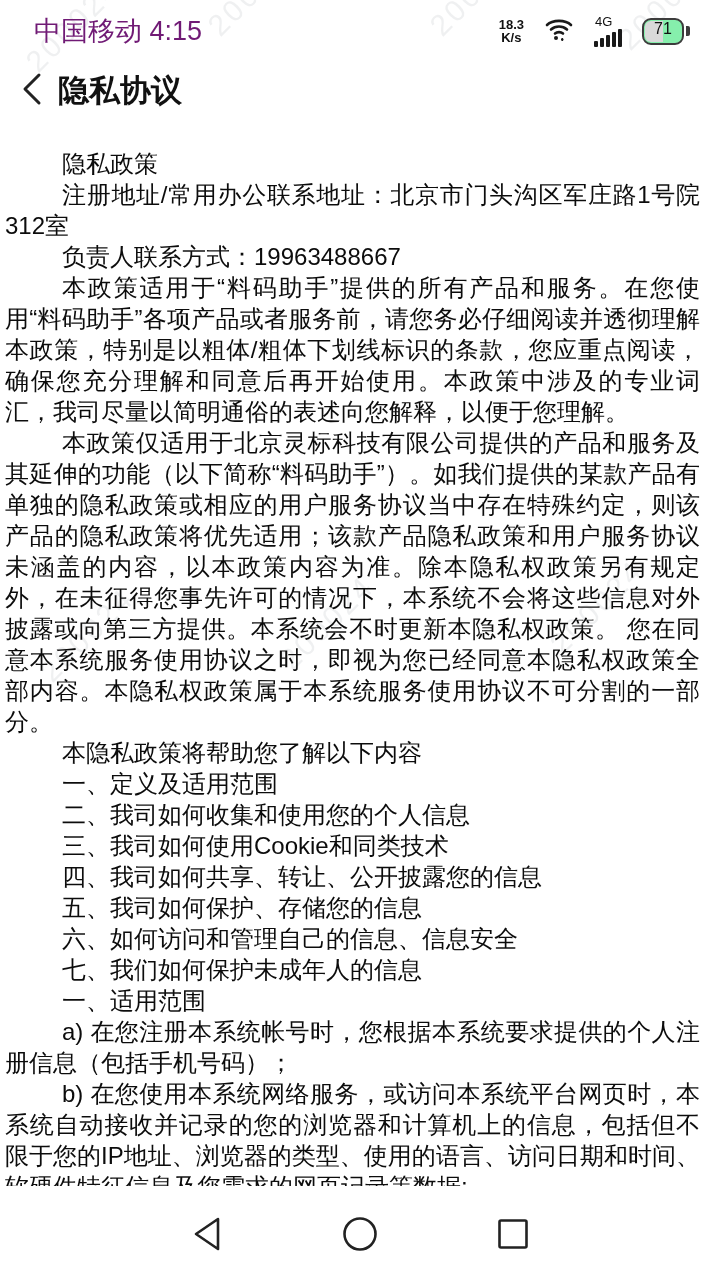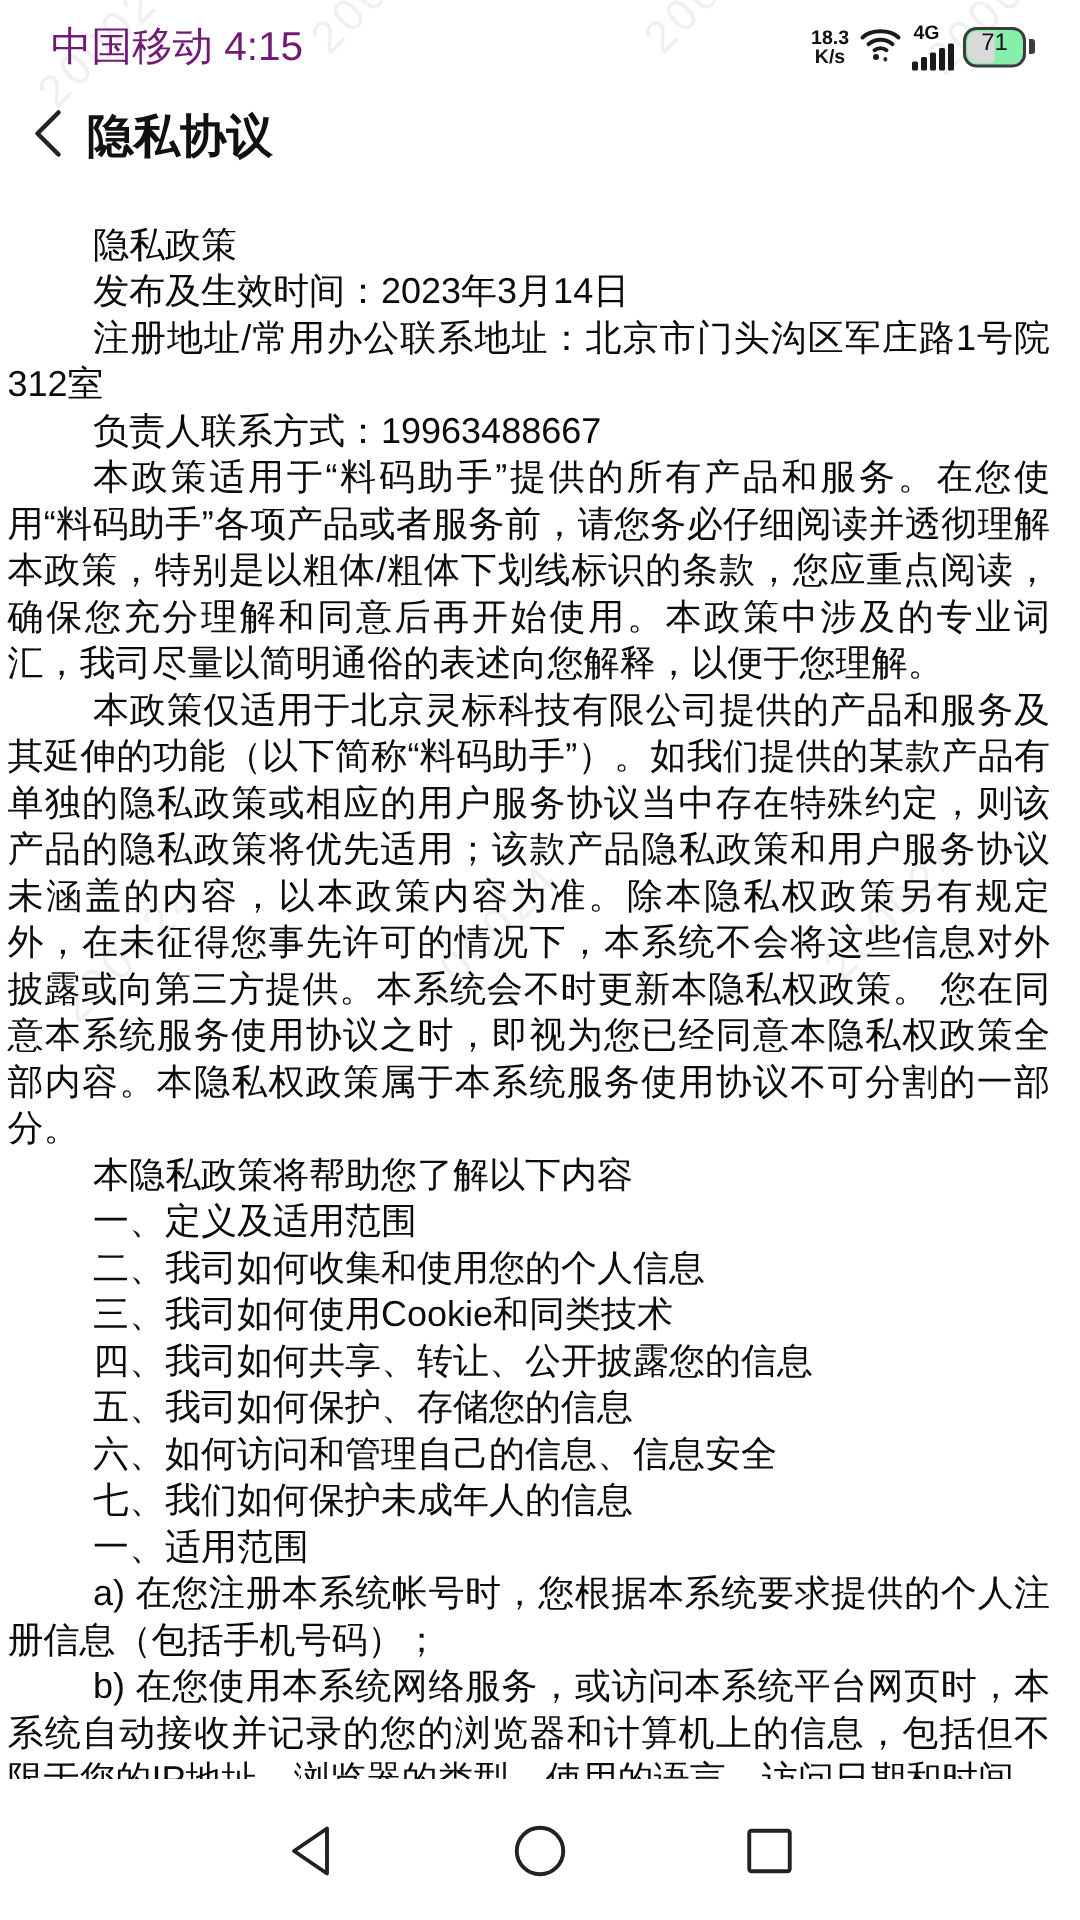--- a/index.html
+++ b/index.html
@@ -23,24 +23,24 @@
   }
   
   .status-bar {
     position: relative; z-index: 2;
     height: 52px;
     display: flex; align-items: center; justify-content: space-between;
     padding: 10px 30px 0 34px;
     box-sizing: border-box;
   }
   .carrier-time { font-size: 27px; color: #701a75; }
-  .status-right { display: flex; align-items: center; gap: 6px; }
+  .status-right { display: flex; align-items: center; gap: 20px; }
   .net-speed { font-size: 13px; line-height: 13px; text-align: center; color: #111; font-weight: 600; }
   .network { display: flex; flex-direction: column; align-items: flex-start; }
-  .network-label { font-size: 13px; font-weight: 700; line-height: 12px; margin-left: 1px; color: #111; }
+  .network-label { font-size: 13px; font-weight: 400; line-height: 12px; margin-left: 1px; color: #111; }
   .signal-bars { display: flex; align-items: flex-end; gap: 2px; margin-top: 1px; }
   .signal-bars i { display: block; width: 4px; background: #1a1a1a; border-radius: 1px; }
   .battery { position: relative; width: 42px; height: 27px; border: 2.5px solid #3c3c3c;
              border-radius: 9px; display: flex; align-items: flex-start; justify-content: center;
              box-sizing: border-box; background: #86efac; }
   .battery-fill { position: absolute; left: 1px; top: 1px; bottom: 1px; background: #d9d9d9;
                   border-radius: 6px 0 0 6px; }
   .battery-num { position: relative; font-size: 16px; color: #111; z-index: 1; }
   .battery-cap { width: 4px; height: 10px; background: #3c3c3c; border-radius: 0 2px 2px 0; margin-left: 2px; }
   
@@ -135,21 +135,20 @@
         <path d="M21 4 L7 18 L21 32" stroke="#222" stroke-width="3" stroke-linecap="round" stroke-linejoin="round"></path>
       </svg>
     </span>
   </div>
   <div class="page-title">隐私协议</div>
   <div class="header-spacer"></div>
 </div>
 
 <div class="content">
     <p>隐私政策</p>
-    <p>发布及生效时间：2023年3月14日</p>
     <p>注册地址/常用办公联系地址：北京市门头沟区军庄路1号院312室</p>
     <p>负责人联系方式：19963488667</p>
     <p>本政策适用于“料码助手”提供的所有产品和服务。在您使用“料码助手”各项产品或者服务前，请您务必仔细阅读并透彻理解本政策，特别是以粗体/粗体下划线标识的条款，您应重点阅读，确保您充分理解和同意后再开始使用。本政策中涉及的专业词汇，我司尽量以简明通俗的表述向您解释，以便于您理解。</p>
     <p>本政策仅适用于北京灵标科技有限公司提供的产品和服务及其延伸的功能（以下简称“料码助手”）。如我们提供的某款产品有单独的隐私政策或相应的用户服务协议当中存在特殊约定，则该产品的隐私政策将优先适用；该款产品隐私政策和用户服务协议未涵盖的内容，以本政策内容为准。除本隐私权政策另有规定外，在未征得您事先许可的情况下，本系统不会将这些信息对外披露或向第三方提供。本系统会不时更新本隐私权政策。 您在同意本系统服务使用协议之时，即视为您已经同意本隐私权政策全部内容。本隐私权政策属于本系统服务使用协议不可分割的一部分。</p>
     <p>本隐私政策将帮助您了解以下内容</p>
     <p>一、定义及适用范围</p>
     <p>二、我司如何收集和使用您的个人信息</p>
     <p>三、我司如何使用Cookie和同类技术</p>
     <p>四、我司如何共享、转让、公开披露您的信息</p>
     <p>五、我司如何保护、存储您的信息</p>

